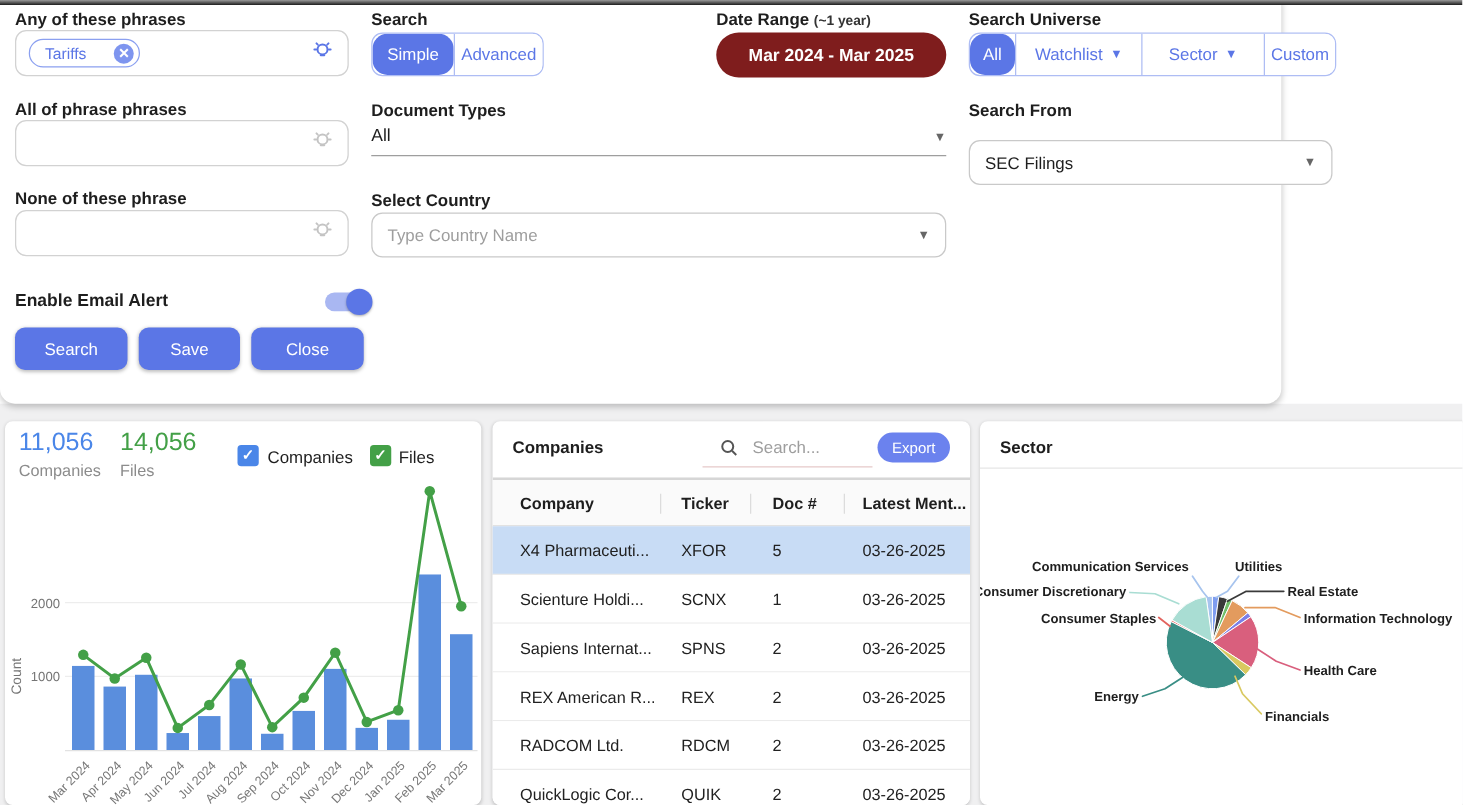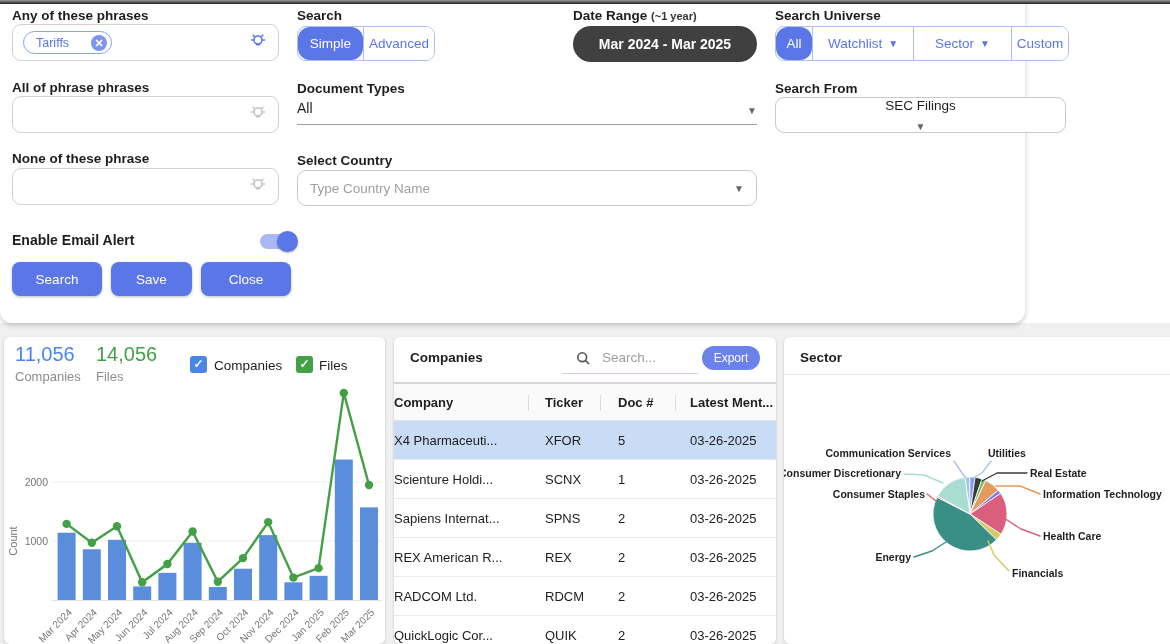--- a/index.html
+++ b/index.html
@@ -28,21 +28,21 @@
   .seg-group { position:absolute; display:flex; border:1px solid #aebdf4; border-radius:9px;
     overflow:hidden; height:35px; background:#fff; }
   .seg { display:flex; align-items:center; justify-content:center; gap:6px;
     font-size:13.5px; color:#5b76e6; background:#fff; border-left:1px solid #aebdf4;
     cursor:pointer; }
   .seg:first-child { border-left:none; }
   .seg.active { background:#5b76e6; color:#fff;border-radius:12px; }
   .caret { font-size:10px; color:#5b76e6; }
   .caret.dark { color:#666; }
 
-  .pill-btn { position:absolute; background:#404040; color:#fff; font-weight:bold;
+  .pill-btn { position:absolute; background:#7f1d1d; color:#fff; font-weight:bold;
     font-size:14px; border:none; border-radius:18px; display:flex; align-items:center;
     justify-content:center; cursor:pointer; }
   .underline-select { position:absolute; border-bottom:1px solid #9e9e9e;
     display:flex; align-items:flex-end; justify-content:space-between;
     font-size:14px; color:#1e1e1e; padding-bottom:8px; cursor:pointer; }
   .outline-select { position:absolute; border:1px solid #c9c9c9; border-radius:9px;
     height:36px; display:flex; align-items:center; justify-content:space-between;
     padding:0 12px; font-size:13.5px; color:#1e1e1e; background:#fff; cursor:pointer; }
   .placeholder { color:#9e9e9e; }
 
@@ -75,21 +75,21 @@
     background:#6b82ee; color:#fff; font-size:12px; border:none; border-radius:13px; cursor:pointer; }
 
   .thead { position:absolute; left:0; top:45px; width:100%; height:39px; background:#fafafa;
     border-top:2px solid #d6d6d6; border-bottom:1px solid #e2e2e2; font-weight:bold; font-size:13px; }
   .thead span { position:absolute; top:11px; color:#1e1e1e; }
   .vsep { position:absolute; top:11px; width:1px; height:16px; background:#dcdcdc; }
   .trow { position:absolute; left:0; width:100%; height:39px; border-bottom:1px solid #ebebeb;
     font-size:13px; color:#212121; background:#fff; cursor:pointer; }
   .trow.selected { background:#c8dcf5; }
   .trow span { position:absolute; top:12px; }
-  .c0{left:0; max-width:115px; white-space:nowrap; overflow:hidden;}
+  .c0{left:22px; max-width:115px; white-space:nowrap; overflow:hidden;}
   .c1{left:151px;} .c2{left:224px;} .c3{left:296px;}
 
   .pie-divider { position:absolute; left:0; top:37px; width:100%; height:1px; background:#e6e6e6; }
   svg text { font-family:"Liberation Sans", sans-serif; }
 </style>
 </head>
 <body>
 
 <div class="screen">
   <div class="top-edge"></div>
@@ -173,21 +173,21 @@
         <span class="caret">▼</span>
       </div>
       <div class="seg" style="width:98px;">
         <span>Sector</span>
         <span class="caret">▼</span>
       </div>
       <div class="seg" style="width:57px;">Custom</div>
     </div>
 
     <div class="flabel" style="left:775px; top:81px;">Search From</div>
-    <div class="outline-select" style="left:775px; top:97px; width:291px;flex-direction:column;">
+    <div class="outline-select" style="left:775px; top:112px; width:291px;">
       <span>SEC Filings</span>
       <span class="caret dark">▼</span>
     </div>
   </section>
 
   <section class="dash">
 
     <div class="card" id="card-chart">
       <div class="stat-num" style="left:11px; top:6px; color:#4a86e8;">11,056</div>
       <div class="stat-lbl" style="left:11px; top:32px;">Companies</div>

